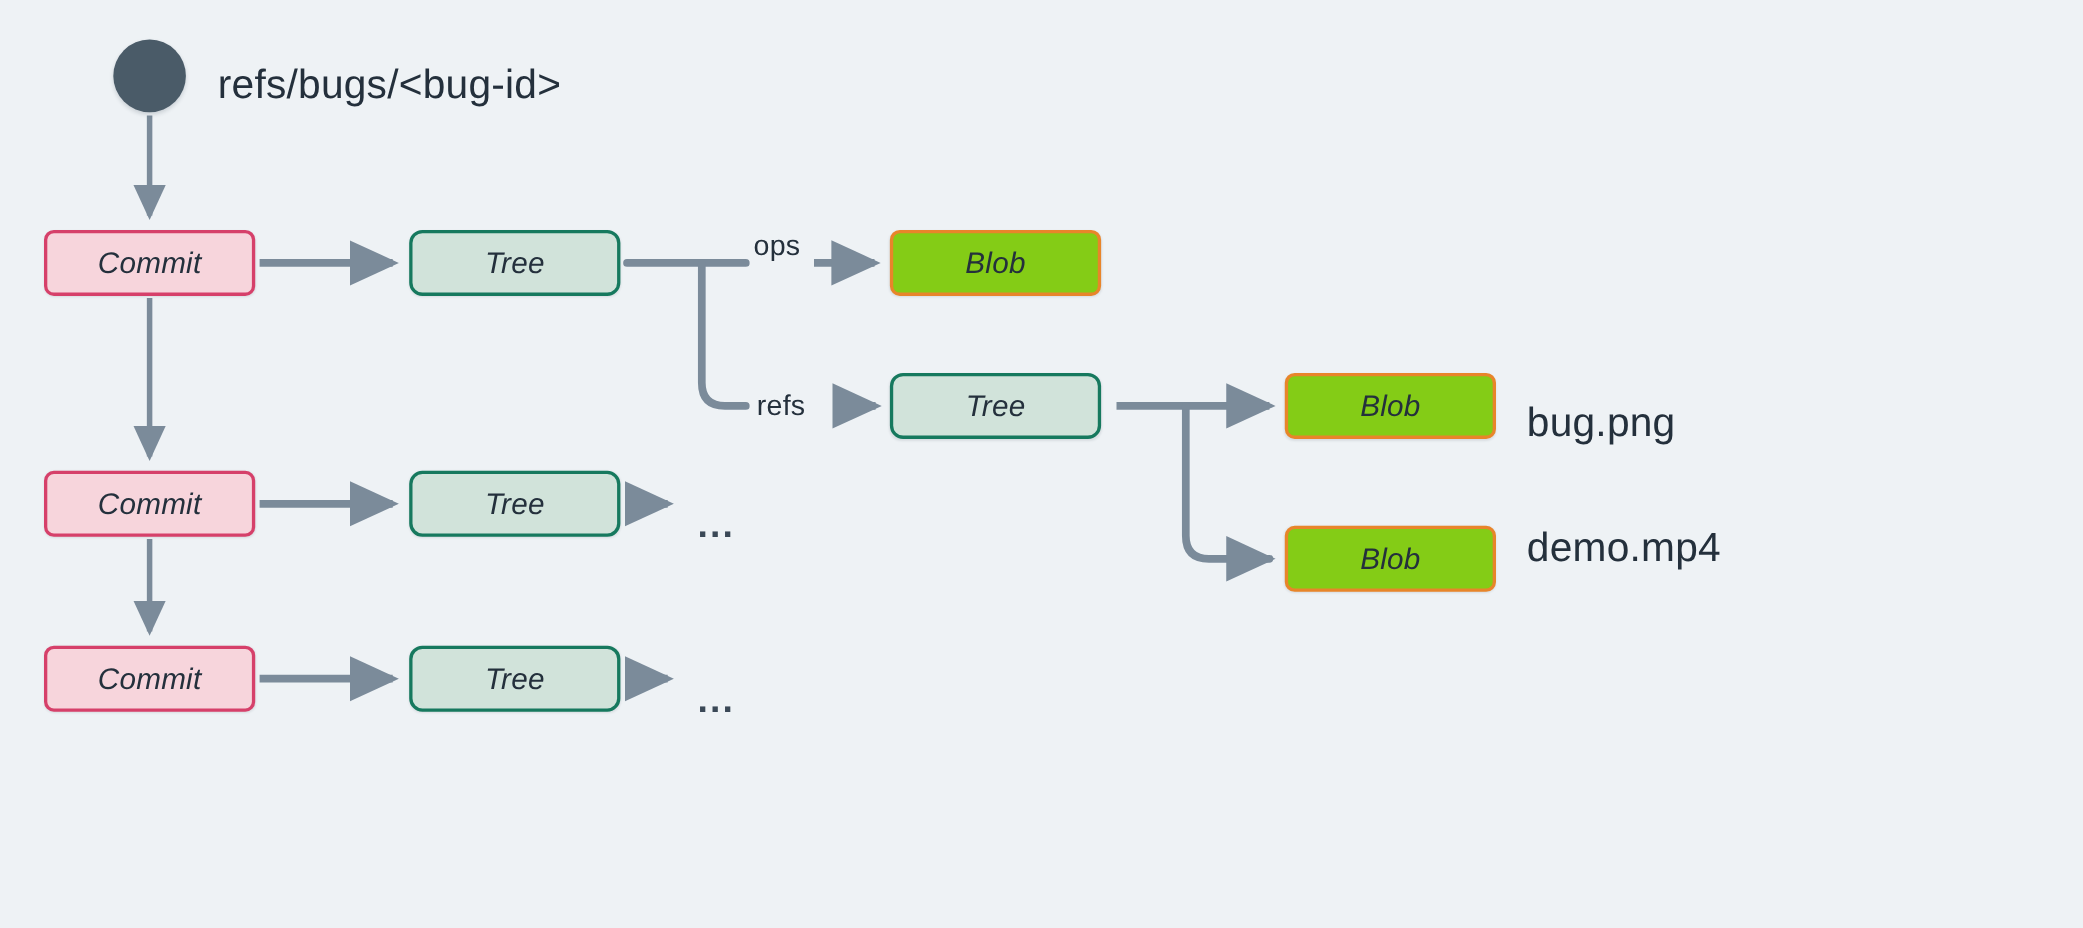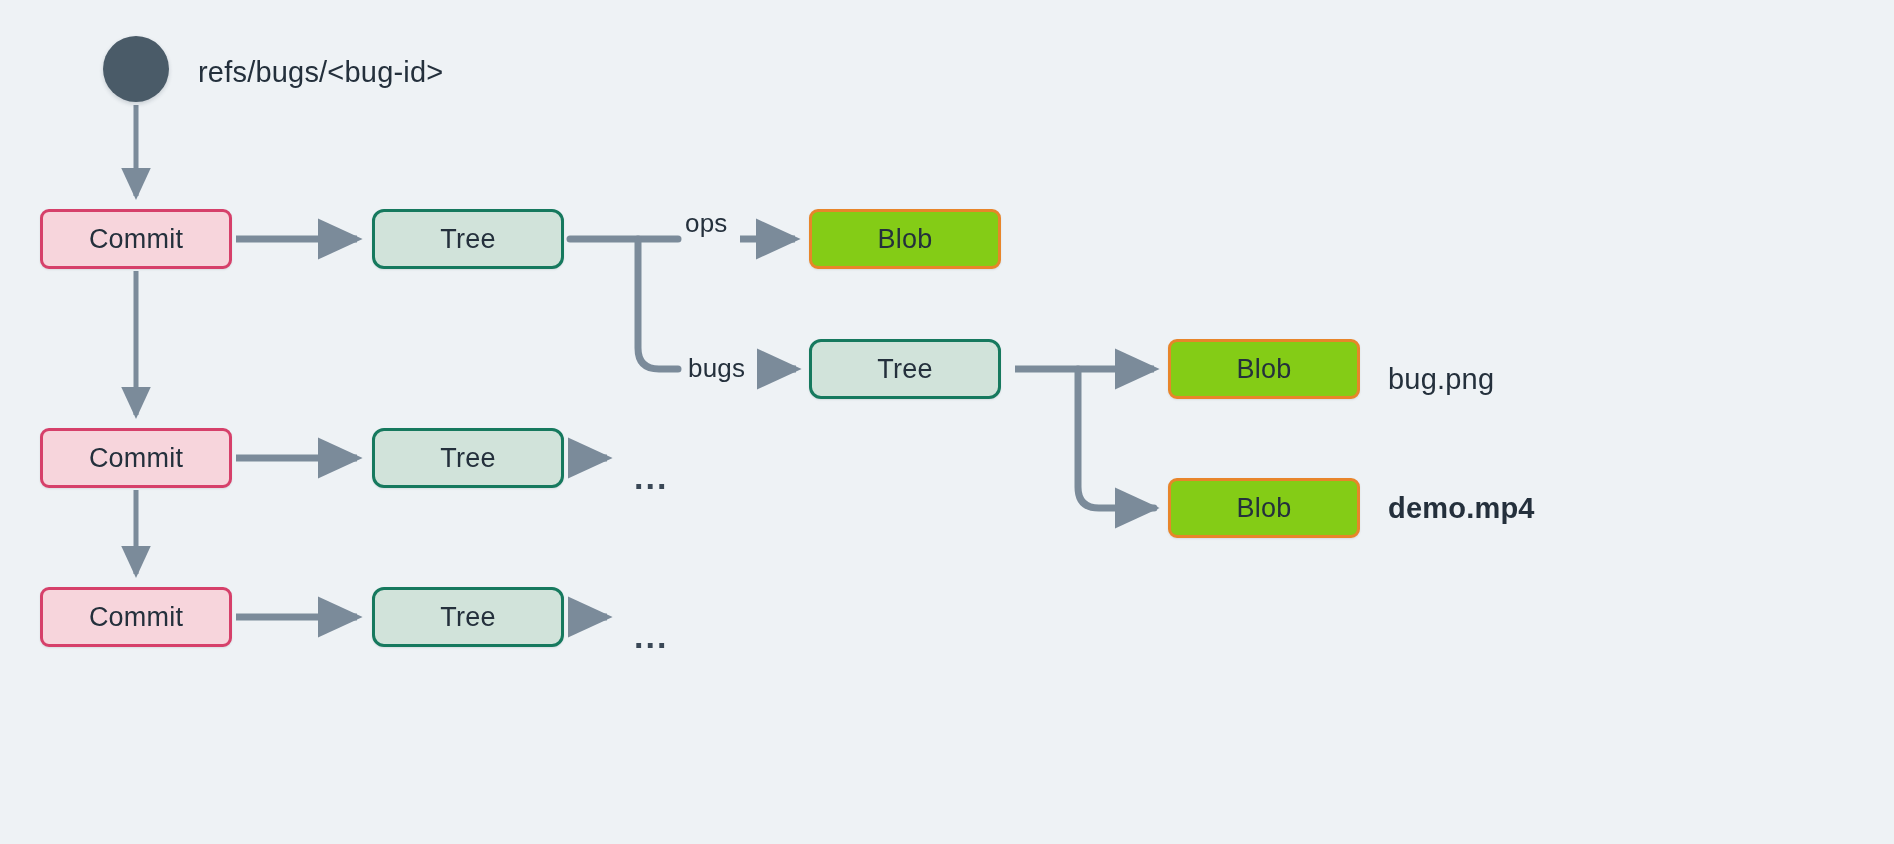--- a/index.html
+++ b/index.html
@@ -34,20 +34,21 @@
     display: flex;
     align-items: center;
     justify-content: center;
     border-radius: 9px;
     border-width: 3px;
     border-style: solid;
     font-size: 27px;
     color: #24303c;
     letter-spacing: 0.2px;
     box-shadow: 0 1px 2px rgba(30,45,60,0.10);
+    font-style: italic;
   }
   .node-commit {
     background: #f7d5dc;
     border-color: #d6406a;
   }
   .node-tree {
     background: #d1e3da;
     border-color: #16795e;
     border-radius: 12px;
   }
@@ -56,21 +57,21 @@
     border-color: #e8852a;
   }
   .ref-dot {
     position: absolute;
     border-radius: 50%;
     background: #4a5b68;
     box-shadow: 0 2px 4px rgba(30,45,60,0.18);
   }
   .plain-label {
     position: absolute;
-    font-size: 29px;
+    font-size: 37px;
     color: #24303c;
     white-space: nowrap;
     letter-spacing: 0.2px;
   }
   .edge-label {
     position: absolute;
     font-size: 26px;
     color: #24303c;
     white-space: nowrap;
     background: #eef2f5;
@@ -141,21 +142,21 @@
   <div class="node node-tree" style="left:372px; top:587px; width:192px; height:60px;">Tree</div>
 
   <div class="node node-blob" style="left:809px; top:209px; width:192px; height:60px;">Blob</div>
 
   <div class="node node-tree" style="left:809px; top:339px; width:192px; height:60px;">Tree</div>
 
   <div class="node node-blob" style="left:1168px; top:339px; width:192px; height:60px;">Blob</div>
   <div class="node node-blob" style="left:1168px; top:478px; width:192px; height:60px;">Blob</div>
 
   <div class="edge-label" style="left:683px; top:208px;">ops</div>
-  <div class="edge-label" style="left:686px; top:353px;">bugs</div>
+  <div class="edge-label" style="left:686px; top:353px;">refs</div>
 
   <div class="plain-label" style="left:1388px; top:363px;">bug.png</div>
-  <div class="plain-label" style="left:1388px; top:492px;font-weight:bold;">demo.mp4</div>
+  <div class="plain-label" style="left:1388px; top:477px;">demo.mp4</div>
 
   <div class="ellipsis-label" style="left:634px; top:460px;">...</div>
   <div class="ellipsis-label" style="left:634px; top:619px;">...</div>
 
 </div>
 
 </body></html>

